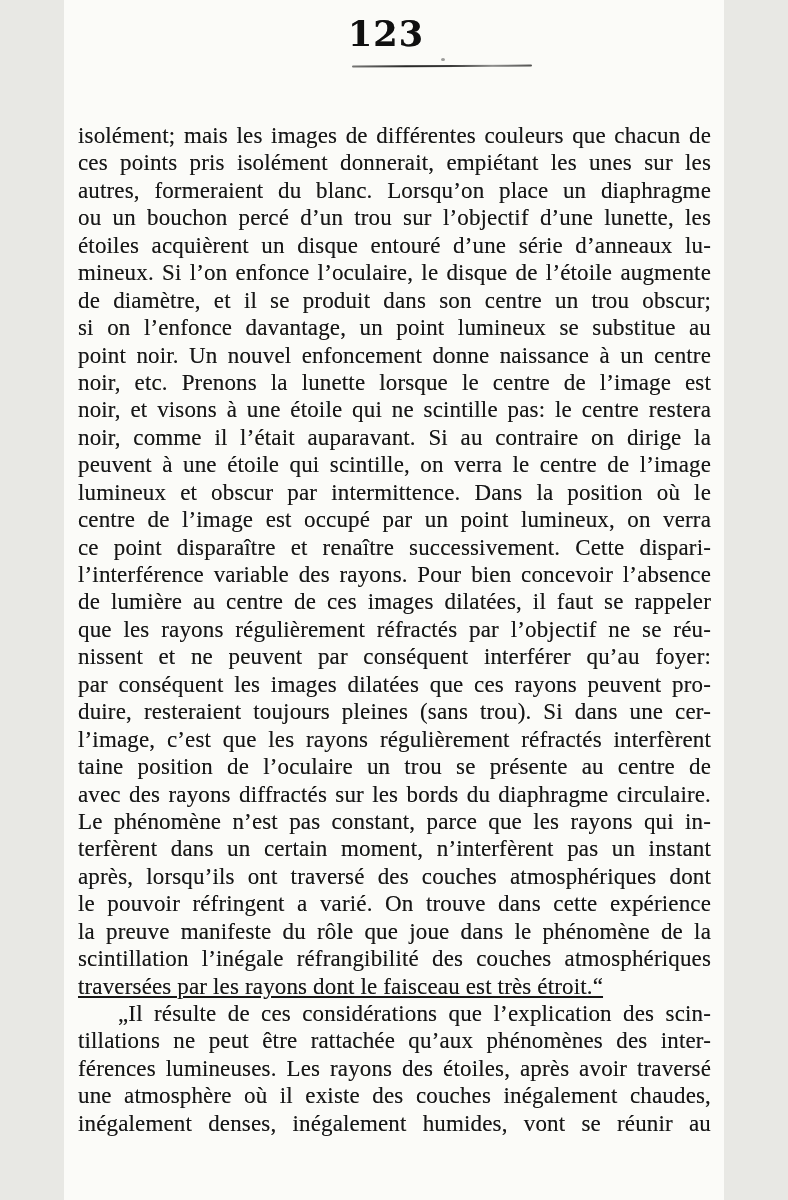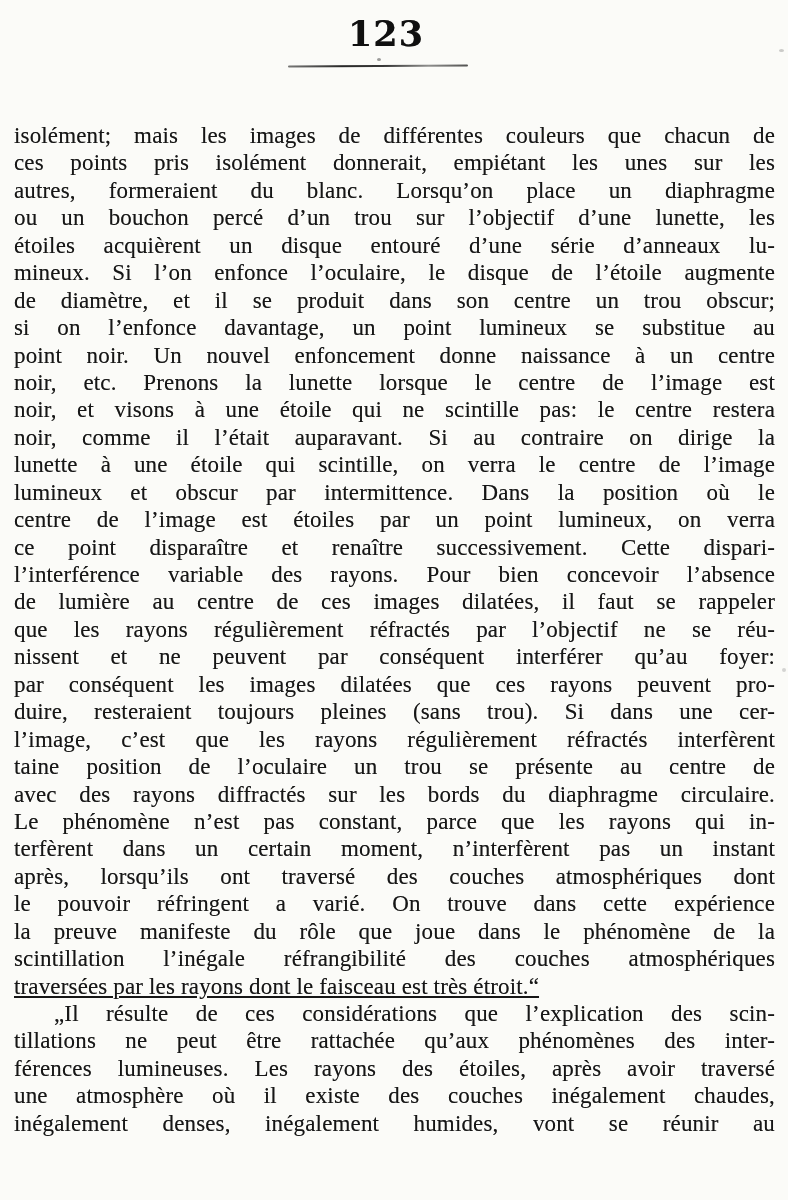--- a/index.html
+++ b/index.html
@@ -2,21 +2,21 @@
 <html><head>
 <meta charset="utf-8">
 <style>
   html, body {
     margin: 0;
     padding: 0;
     background: #e8e8e4;
   }
   .page {
     position: relative;
-    width: 788px;
+    width: 660px;
     height: 1200px;
     margin: 0 auto;
     background: #fbfbf8;
     overflow: hidden;
     font-family: "Liberation Serif", serif;
     color: #161616;
   }
   .page-header {
     position: relative;
   }
@@ -90,23 +90,23 @@
       <div class="line"><span>autres, formeraient du blanc. Lorsqu’on place un diaphragme</span></div>
       <div class="line"><span>ou un bouchon percé d’un trou sur l’objectif d’une lunette, les</span></div>
       <div class="line"><span>étoiles acquièrent un disque entouré d’une série d’anneaux lu-</span></div>
       <div class="line"><span>mineux. Si l’on enfonce l’oculaire, le disque de l’étoile augmente</span></div>
       <div class="line"><span>de diamètre, et il se produit dans son centre un trou obscur;</span></div>
       <div class="line"><span>si on l’enfonce davantage, un point lumineux se substitue au</span></div>
       <div class="line"><span>point noir. Un nouvel enfoncement donne naissance à un centre</span></div>
       <div class="line"><span>noir, etc. Prenons la lunette lorsque le centre de l’image est</span></div>
       <div class="line"><span>noir, et visons à une étoile qui ne scintille pas: le centre restera</span></div>
       <div class="line"><span>noir, comme il l’était auparavant. Si au contraire on dirige la</span></div>
-      <div class="line"><span>lunette à une étoile qui scintille, on verra le centre de l’image</span></div>
+      <div class="line"><span>peuvent à une étoile qui scintille, on verra le centre de l’image</span></div>
       <div class="line"><span>lumineux et obscur par intermittence. Dans la position où le</span></div>
-      <div class="line"><span>centre de l’image est étoiles par un point lumineux, on verra</span></div>
+      <div class="line"><span>centre de l’image est occupé par un point lumineux, on verra</span></div>
       <div class="line"><span>ce point disparaître et renaître successivement. Cette dispari-</span></div>
       <div class="line"><span>l’</span><span class="em">interférence</span><span> variable des rayons. Pour bien concevoir l’absence</span></div>
       <div class="line"><span>de lumière au centre de ces images dilatées, il faut se rappeler</span></div>
       <div class="line"><span>que les rayons régulièrement réfractés par l’objectif ne se réu-</span></div>
       <div class="line"><span>nissent et ne peuvent par conséquent </span><span class="em">interférer</span><span> qu’au foyer:</span></div>
       <div class="line"><span>par conséquent les images dilatées que ces rayons peuvent pro-</span></div>
       <div class="line"><span>duire, resteraient toujours pleines (sans trou). Si dans une cer-</span></div>
       <div class="line"><span>l’image, c’est que les rayons régulièrement réfractés </span><span class="em">interfèrent</span></div>
       <div class="line"><span>taine position de l’oculaire un trou se présente au centre de</span></div>
       <div class="line"><span>avec des rayons </span><span class="em">diffractés</span><span> sur les bords du diaphragme circulaire.</span></div>

